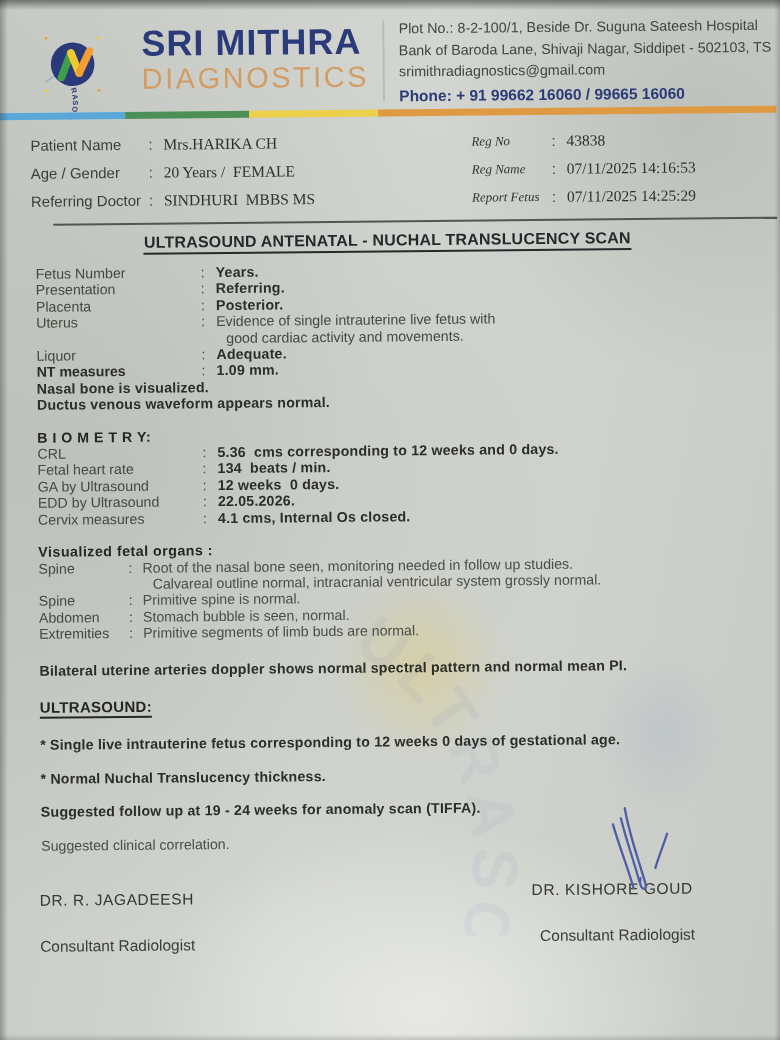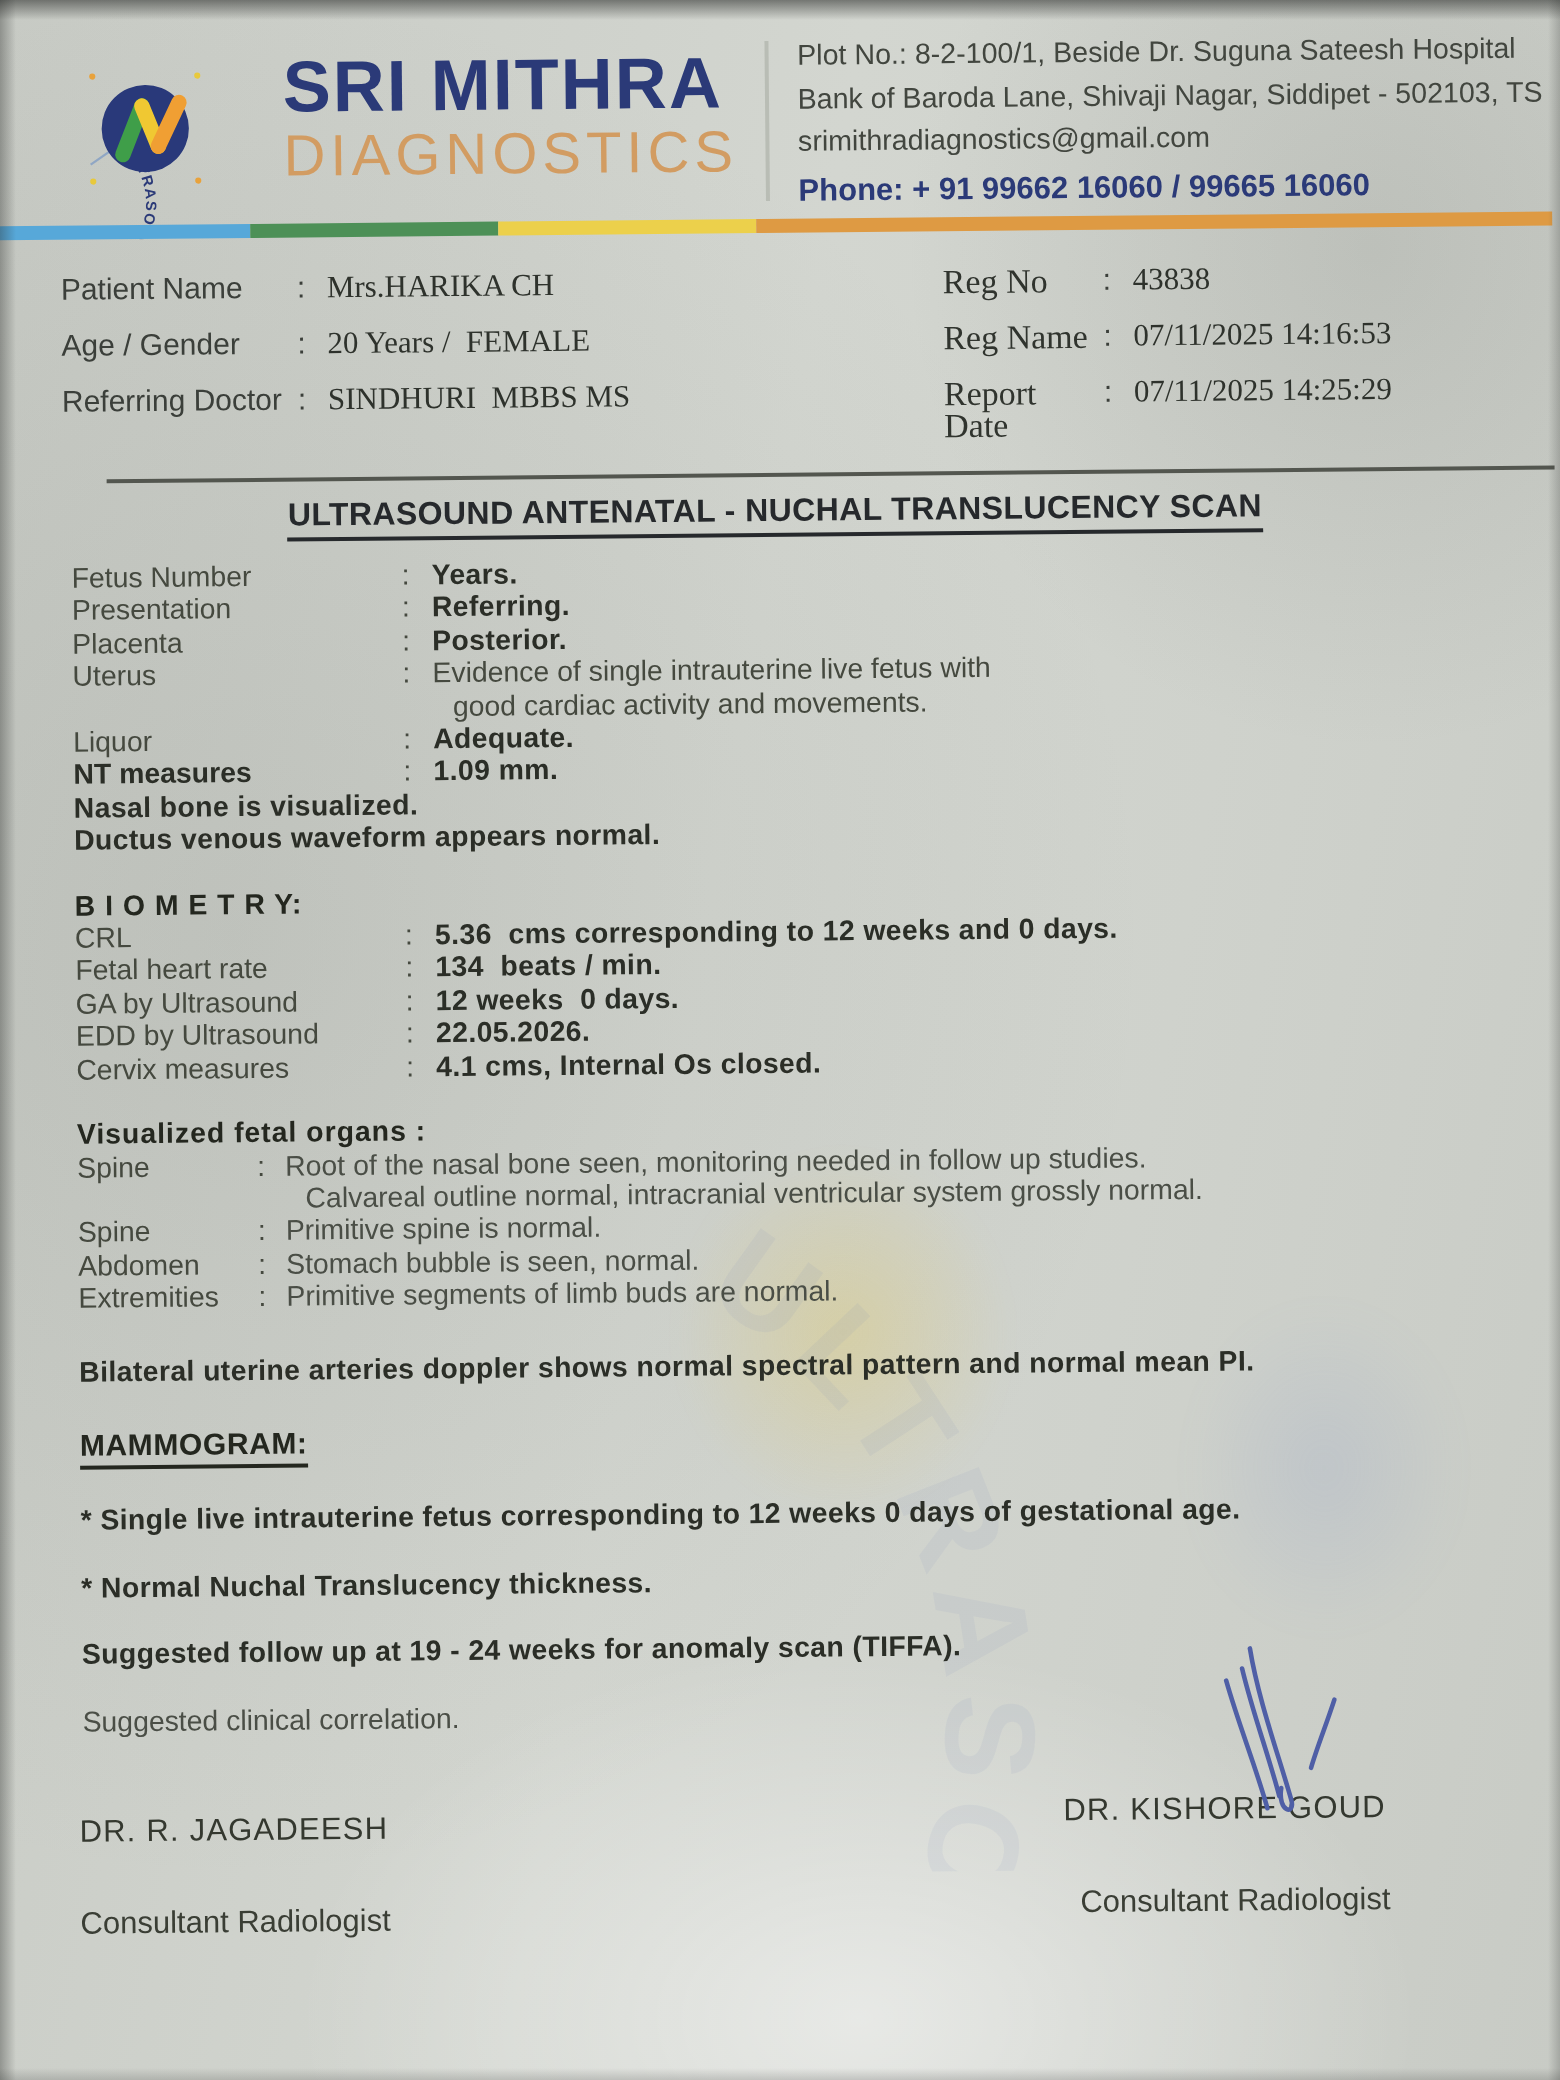--- a/index.html
+++ b/index.html
@@ -55,21 +55,21 @@
   .color-bar { display:flex; height:7px; width:780px; }
   .seg-blue   { width:16.5%; } .seg-green { width:16%; }
   .seg-yellow { width:16.5%; } .seg-orange{ flex:1; }
 
   
   .patient { display:flex; padding:18px 0 0 34px; }
   .pt-left { flex:0 0 425px; }
   .pt-right{ flex:1; padding-left:16px; }
   .prow { display:flex; margin-bottom:12px; line-height:16px; font-size:15px; }
   .plabel { width:118px; color:#3b3f3a; flex-shrink:0; }
-  .plabel-serif { width:80px; color:#30342e; flex-shrink:0; font-family:"Liberation Serif", serif; font-size:17px; }
+  .plabel-serif { width:80px; color:#30342e; flex-shrink:0; font-family:"Liberation Serif", serif; font-size:13px;font-style:italic; }
   .colon { width:15px; color:#3b3f3a; flex-shrink:0; text-align:left; }
   .colon::before { content:":"; }
   .pvalue { font-family:"Liberation Serif", serif; font-size:15.5px; color:#2e322c; }
 
   .rule { border-top:2px solid #53564f; margin:2px 0 0 56px; }
 
   
   .title-wrap { text-align:center; margin-top:9px; }
   .title { display:inline-block; font-size:16px; font-weight:bold; color:#26292c;
            letter-spacing:.2px; border-bottom:2px solid #26292c; padding-bottom:1px; }
@@ -206,21 +206,21 @@
           <span class="plabel-serif">Reg No</span>
           <span class="colon"></span>
           <span class="pvalue">43838</span>
         </div>
         <div class="prow">
           <span class="plabel-serif">Reg Name</span>
           <span class="colon"></span>
           <span class="pvalue">07/11/2025 14:16:53</span>
         </div>
         <div class="prow">
-          <span class="plabel-serif">Report Date</span>
+          <span class="plabel-serif">Report Fetus</span>
           <span class="colon"></span>
           <span class="pvalue">07/11/2025 14:25:29</span>
         </div>
       </div>
     </div>
 
     <div class="rule"></div>
 
     <div class="title-wrap">
       <span class="title">ULTRASOUND ANTENATAL - NUCHAL TRANSLUCENCY SCAN</span>
@@ -315,21 +315,21 @@
       </div>
       <div class="frow">
         <span class="olab">Extremities</span>
         <span class="ocol"></span>
         <span class="fval plain">Primitive segments of limb buds are normal.</span>
       </div>
 
       <div class="stmt mt20">Bilateral uterine arteries doppler shows normal spectral pattern and normal mean PI.</div>
 
       <div class="mt20">
-        <span class="impression">MAMMOGRAM:</span>
+        <span class="impression">ULTRASOUND:</span>
       </div>
 
       <div class="stmt mt18">* Single live intrauterine fetus corresponding to 12 weeks 0 days of gestational age.</div>
       <div class="stmt mt18">* Normal Nuchal Translucency thickness.</div>
 
       <div class="stmt mt16">Suggested follow up at 19 - 24 weeks for anomaly scan (TIFFA).</div>
 
       <div class="plain mt18">Suggested clinical correlation.</div>
     </div>
 

